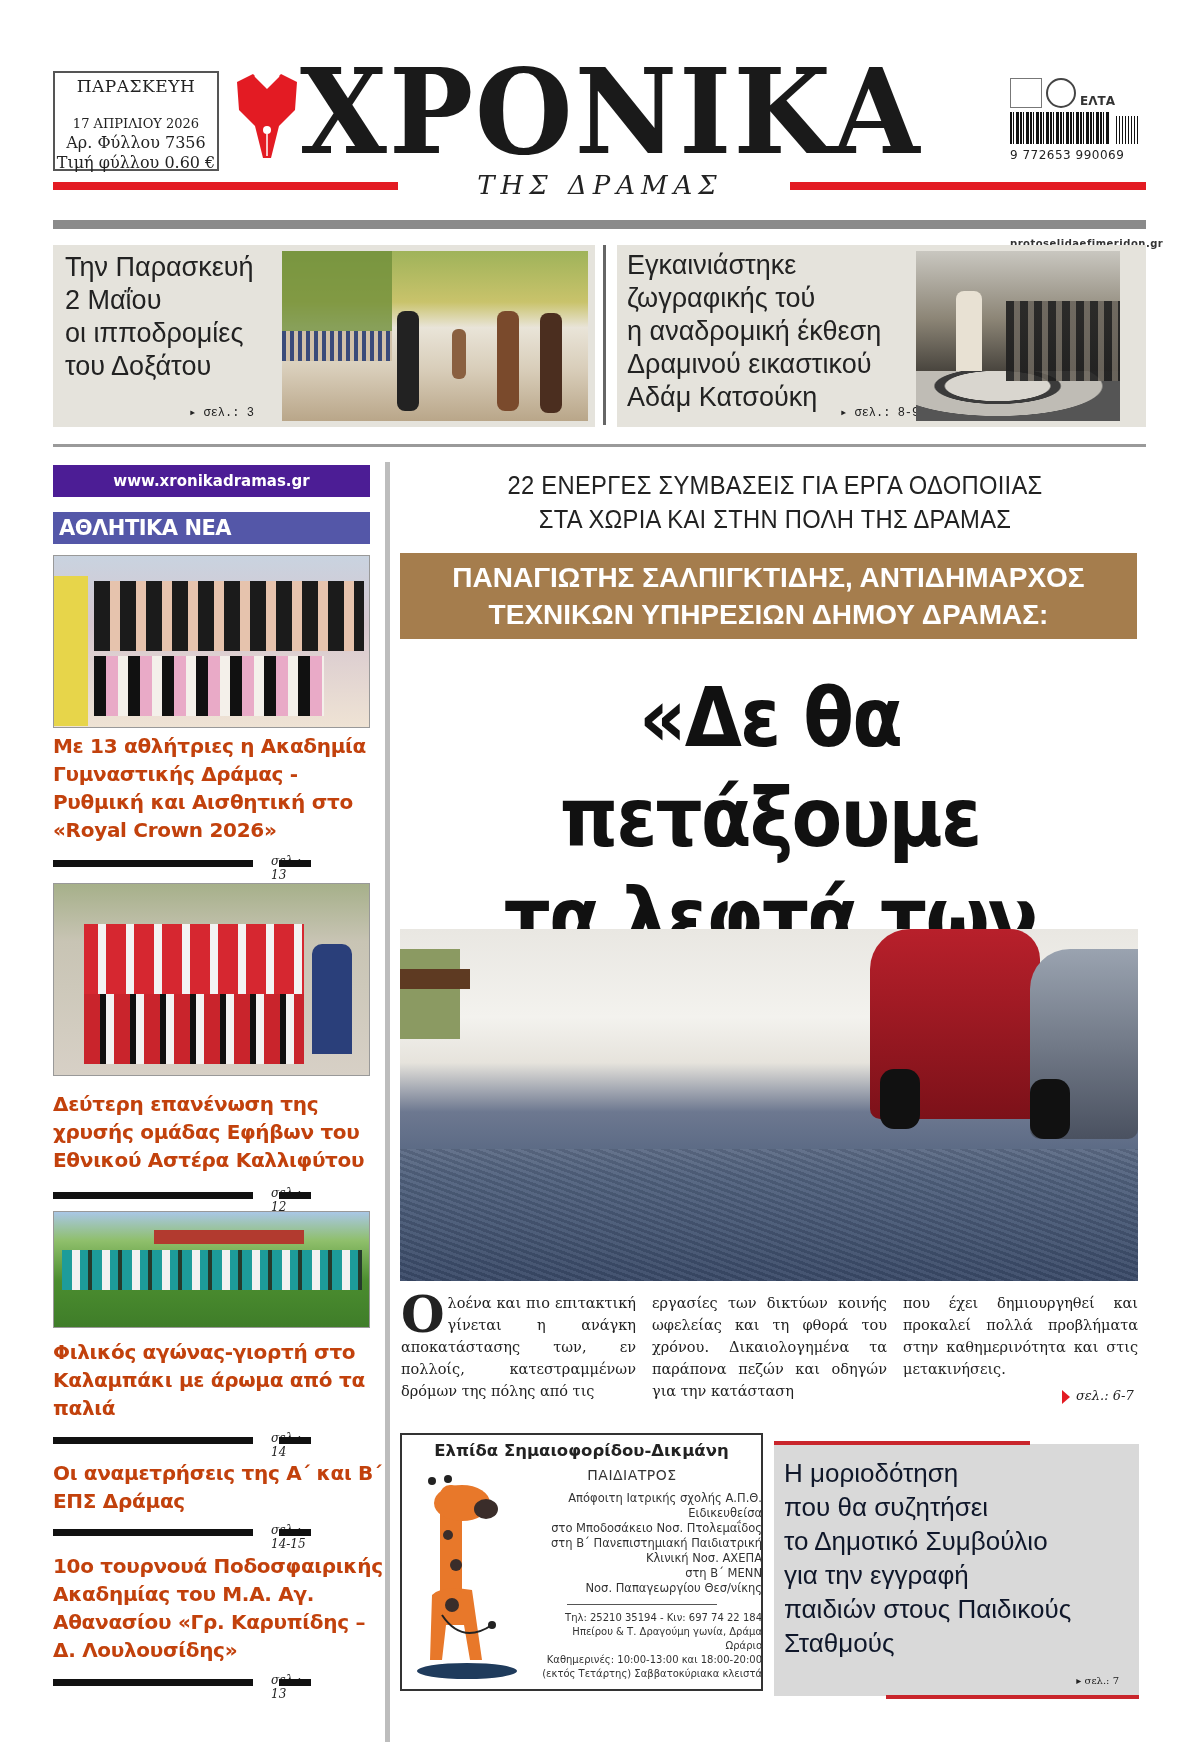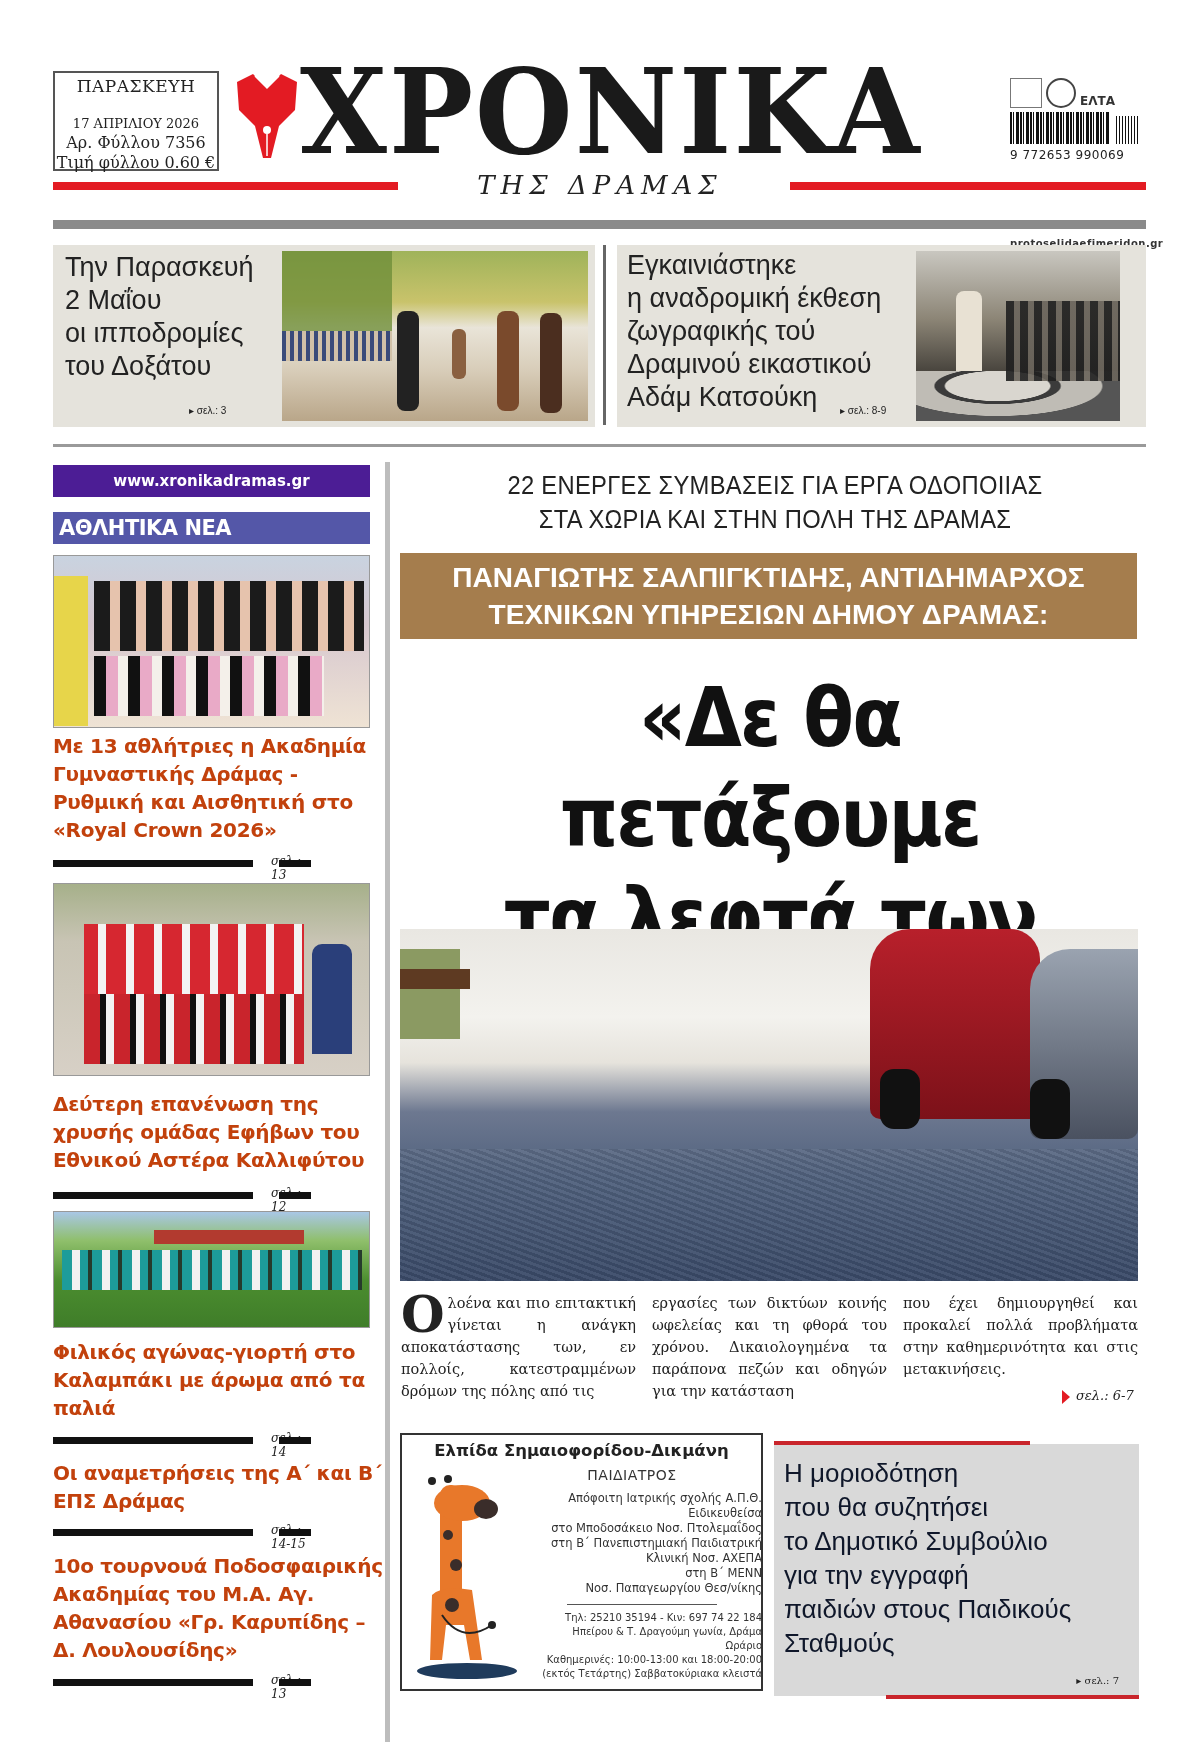--- a/index.html
+++ b/index.html
@@ -23,21 +23,21 @@
   .circle { width: 30px; height: 30px; border: 2px solid #444; border-radius: 50%; }
   .elta { font-size: 12px; font-weight: bold; color: #333; margin-top: 16px; }
   .barcode { margin-top: 4px; height: 32px; background: repeating-linear-gradient(90deg, #111 0 2px, #fff 2px 3px, #111 3px 4px, #fff 4px 6px, #111 6px 9px, #fff 9px 10px); width: 100px; display: inline-block; }
   .barcode2 { margin-top: 4px; height: 28px; width: 22px; background: repeating-linear-gradient(90deg, #111 0 1px, #fff 1px 3px); display: inline-block; margin-left: 6px; }
   .bc-num { font-size: 12px; font-family: "DejaVu Sans", sans-serif; color: #222; letter-spacing: .5px; }
   .watermark { left: 1010px; top: 238px; font-size: 10px; font-weight: bold; color: #333; letter-spacing: .5px; }
 
   
   .teaser { background: #e5e3dc; top: 245px; height: 182px; }
   .teaser .ttext { position: absolute; font-family: "Liberation Sans", sans-serif; font-size: 27px; line-height: 33px; color: #222; font-weight: 300; }
-  .pageref { position: absolute; font-family: Liberation Sans, sans-serif; font-size: 10px; color: #222; }
+  .pageref { position: absolute; font-family: Liberation Mono, monospace; font-size: 12px; color: #222; }
   .photo { position: absolute; overflow: hidden; }
   .vsep { left: 603px; top: 245px; width: 3px; height: 180px; background: #666; }
   .greyline2 { left: 53px; top: 444px; width: 1093px; height: 3px; background: #9a9a9a; }
 
   
   .url-banner { left: 53px; top: 465px; width: 317px; height: 32px; background: #4c1d95; color: #fff; font-family: "DejaVu Sans", sans-serif; font-weight: bold; font-size: 15px; text-align: center; line-height: 32px; }
   .sports-banner { left: 53px; top: 512px; width: 317px; height: 32px; background: #5457a8; color: #fff; font-family: "DejaVu Sans", sans-serif; font-weight: bold; font-size: 21px; line-height: 33px; padding-left: 6px; letter-spacing: -.5px; }
   .shead { font-family: "DejaVu Sans", sans-serif; font-weight: bold; font-size: 20px; line-height: 28px; color: #c2410c; left: 53px; width: 330px; letter-spacing: -.3px; }
   .rule { left: 53px; width: 258px; height: 14px; }
   .rule .b1 { position: absolute; left: 0; top: 4px; width: 200px; height: 7px; background: #111; }
@@ -128,22 +128,22 @@
     <div style="position:absolute;left:258px;top:62px;width:22px;height:100px;background:#4b2e1f;border-radius:8px;"></div>
     <div style="position:absolute;left:170px;top:78px;width:14px;height:50px;background:#8a6040;border-radius:6px;"></div>
   </div>
 </div>
 
 <div class="abs vsep"></div>
 
 <div class="abs teaser" style="left:617px;width:529px;">
   <div class="ttext" style="left:10px;top:4px;width:280px;">
     <div>Εγκαινιάστηκε</div>
+    <div>ζωγραφικής τού</div>
     <div>η αναδρομική έκθεση</div>
-    <div>ζωγραφικής τού</div>
     <div>Δραμινού εικαστικού</div>
     <div>Αδάμ Κατσούκη</div>
   </div>
   <div class="pageref" style="left:223px;top:160px;">▸ <span>σελ.: 8-9</span></div>
   <div class="photo" style="left:299px;top:6px;width:204px;height:170px;background:linear-gradient(180deg,#c9c7c0 0%,#8c8576 40%,#4a463f 70%,#7b7670 100%);">
     <div style="position:absolute;left:40px;top:40px;width:26px;height:90px;background:#e8e1d3;border-radius:8px 8px 2px 2px;"></div>
     <div style="position:absolute;left:0;top:120px;width:204px;height:50px;background:radial-gradient(ellipse at 40% 30%,#d9d6cf 0 30%,#3b3b3b 31% 36%,#bfbcb5 37% 60%,#555 61%);"></div>
     <div style="position:absolute;left:90px;top:50px;width:114px;height:80px;background:repeating-linear-gradient(90deg,#1f1f1f 0 8px,#6b655c 8px 14px);opacity:.9;"></div>
   </div>
 </div>

